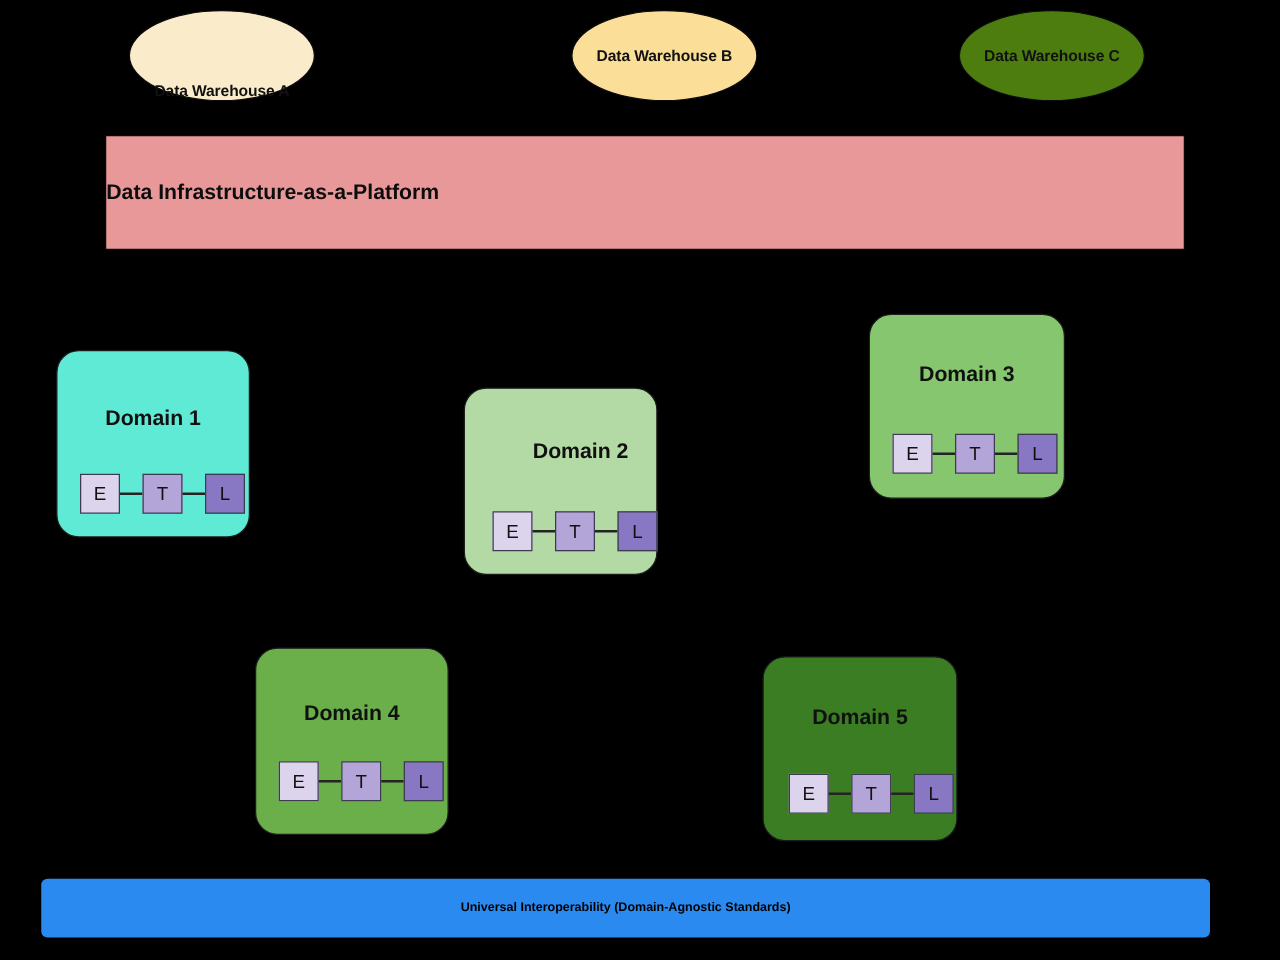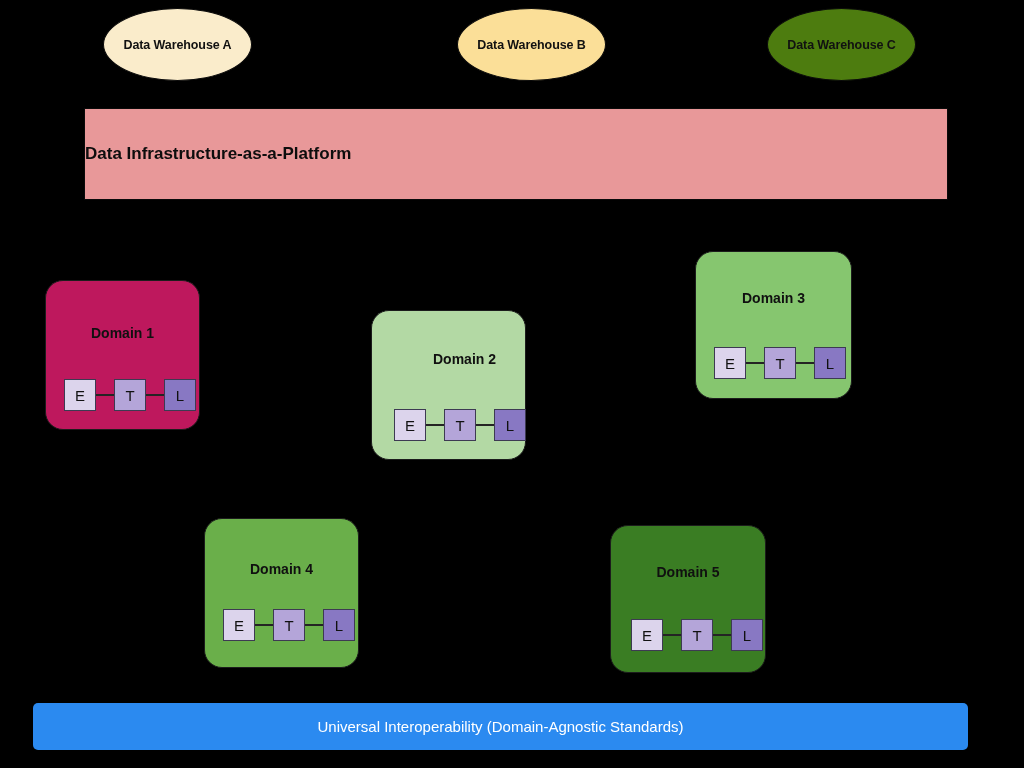--- a/index.html
+++ b/index.html
@@ -60,21 +60,21 @@
     position: absolute;
     border-radius: 18px;
     border: 1px solid #1c1c1c;
     box-sizing: border-box;
   }
   .domain-label {
     position: absolute;
     left: 0;
     right: 0;
     text-align: center;
-    font-size: 14px;
+    font-size: 17px;
     font-weight: bold;
     color: #101010;
     white-space: nowrap;
   }
 
   
   .etl-chain {
     position: absolute;
     display: flex;
     align-items: center;
@@ -105,48 +105,48 @@
     width: 935px;
     height: 47px;
     background: #2b8af0;
     border-radius: 5px;
     display: flex;
     align-items: center;
     justify-content: center;
     box-sizing: border-box;
   }
   .interop-label {
-    font-size: 15px;
-    font-weight: normal;
-    color: #ffffff;
+    font-size: 10px;
+    font-weight: bold;
+    color: #000000;
     white-space: nowrap;
   }
 </style>
 </head>
 <body>
 
 <div id="canvas">
 
-  <div class="warehouse" style="left:103px; top:8px; width:149px; height:73px; background:#faeccb;">
+  <div class="warehouse" style="left:103px; top:8px; width:149px; height:73px; background:#faeccb;align-items:flex-end;">
     <span class="warehouse-label">Data Warehouse A</span>
   </div>
 
   <div class="warehouse" style="left:457px; top:8px; width:149px; height:73px; background:#fbdf98;">
     <span class="warehouse-label">Data Warehouse B</span>
   </div>
 
   <div class="warehouse" style="left:767px; top:8px; width:149px; height:73px; background:#4d7c0f;">
     <span class="warehouse-label">Data Warehouse C</span>
   </div>
 
   <div class="platform-bar">
     <span class="platform-label">Data Infrastructure-as-a-Platform</span>
   </div>
 
-  <div class="domain" style="left:45px; top:280px; width:155px; height:150px; background:#be185d;">
+  <div class="domain" style="left:45px; top:280px; width:155px; height:150px; background:#5eead4;">
     <div class="domain-label" style="top:44px;">Domain 1</div>
     <div class="etl-chain" style="left:18px; top:98px;">
       <div class="etl-node" style="background:#dcd4ec;">E</div>
       <div class="etl-link"></div>
       <div class="etl-node" style="background:#b4a5d9;">T</div>
       <div class="etl-link"></div>
       <div class="etl-node" style="background:#8878c3;">L</div>
     </div>
   </div>
 

